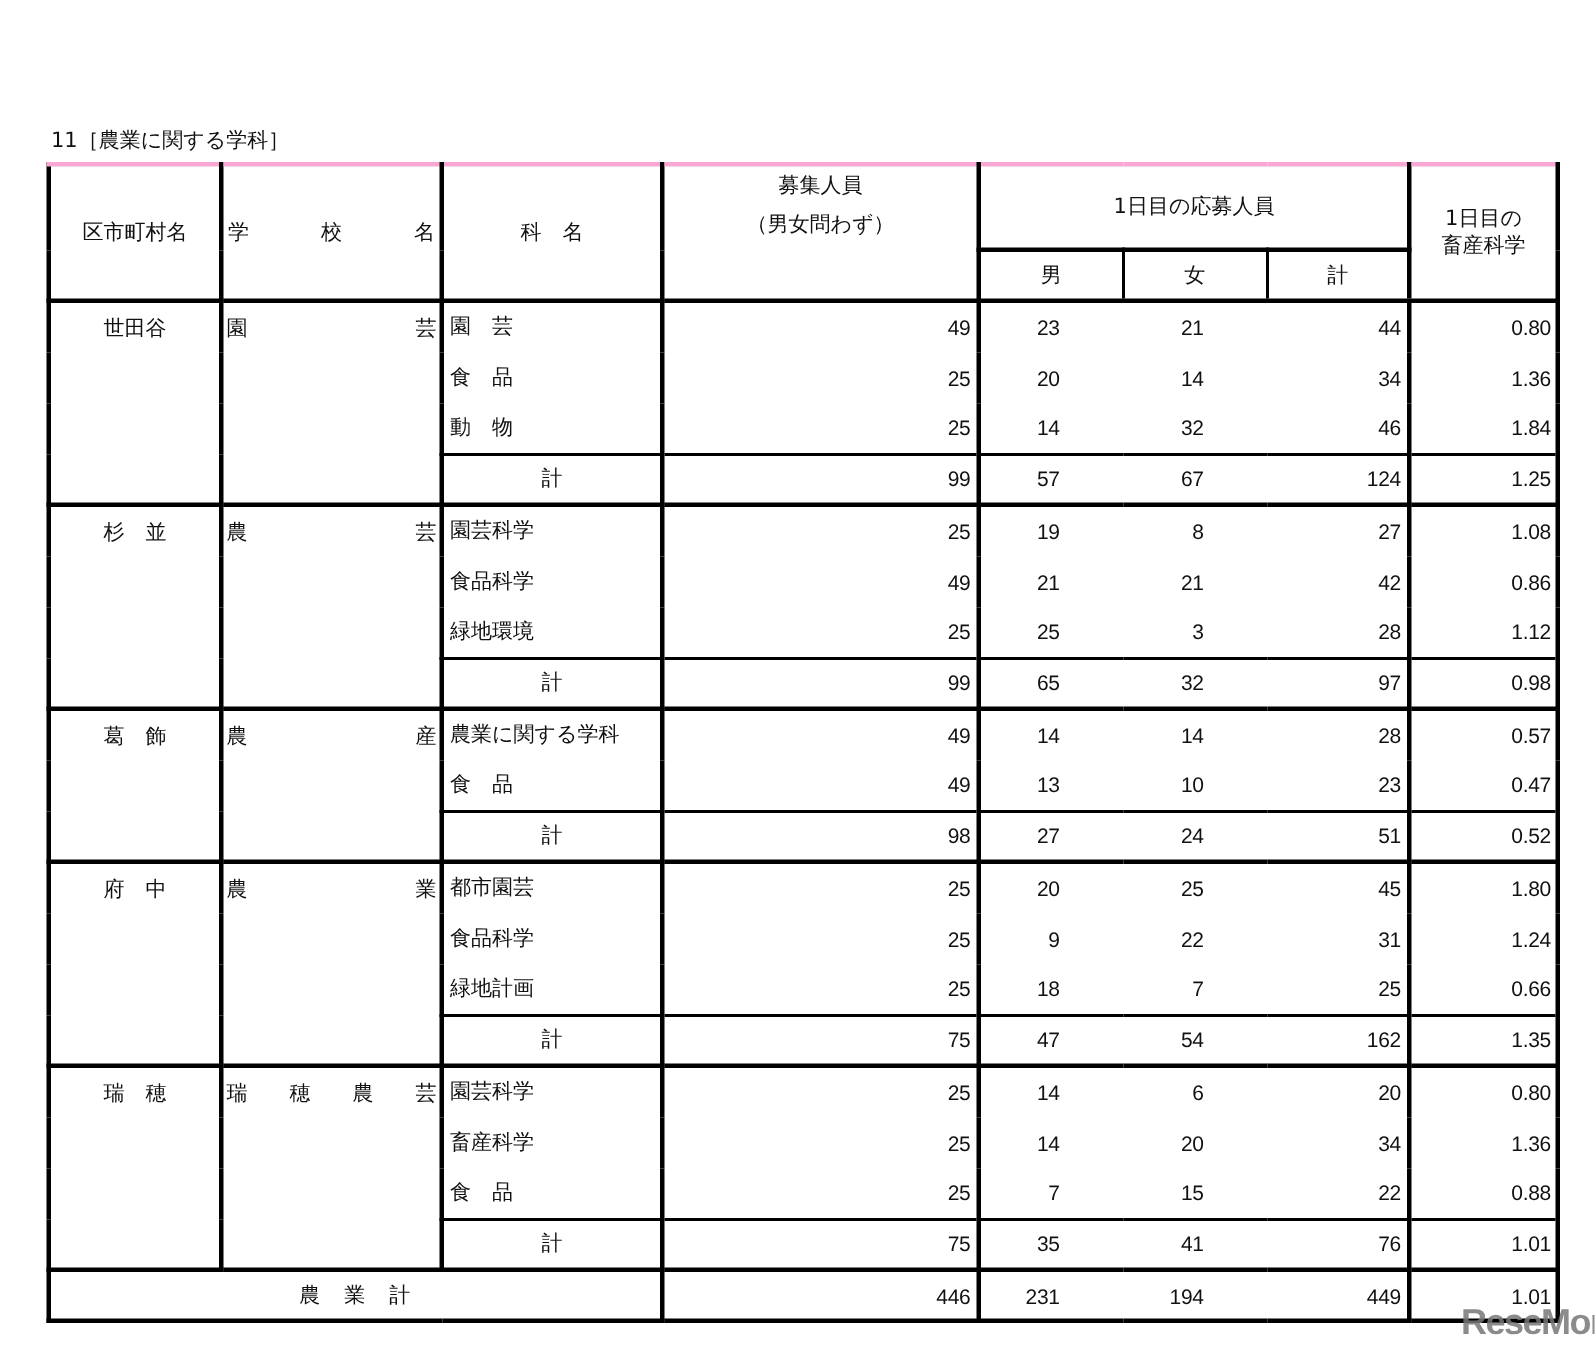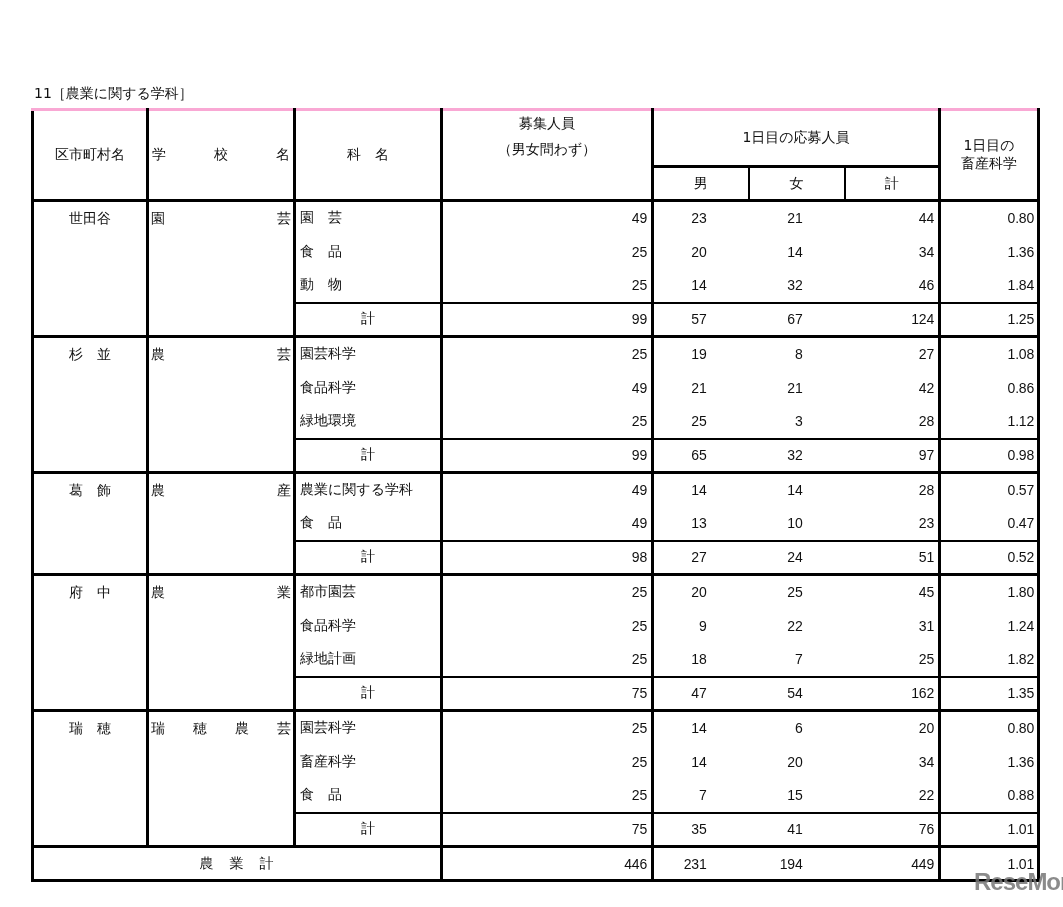--- a/index.html
+++ b/index.html
@@ -200,21 +200,21 @@
         <td class="num" style="padding-right:42px !important">22</td>
         <td class="num" style="border-right:3px solid #000">31</td>
         <td class="num ratio R3">1.24</td>
       </tr>
       <tr>
         <td class="subject" style="border-right:3px solid #000">緑地計画</td>
         <td class="num" style="border-right:3px solid #000">25</td>
         <td class="num" style="padding-right:42px !important">18</td>
         <td class="num" style="padding-right:42px !important">7</td>
         <td class="num" style="border-right:3px solid #000">25</td>
-        <td class="num ratio R3">1.82</td>
+        <td class="num ratio R3">0.66</td>
       </tr>
       <tr>
         <td class="kei T2 B3" style="border-right:3px solid #000">計</td>
         <td class="num T2 B3" style="border-right:3px solid #000">75</td>
         <td class="num T2 B3" style="padding-right:42px !important">47</td>
         <td class="num T2 B3" style="padding-right:42px !important">54</td>
         <td class="num T2 B3" style="border-right:3px solid #000">162</td>
         <td class="num ratio T2 B3 R3">1.35</td>
       </tr>
       <tr>

